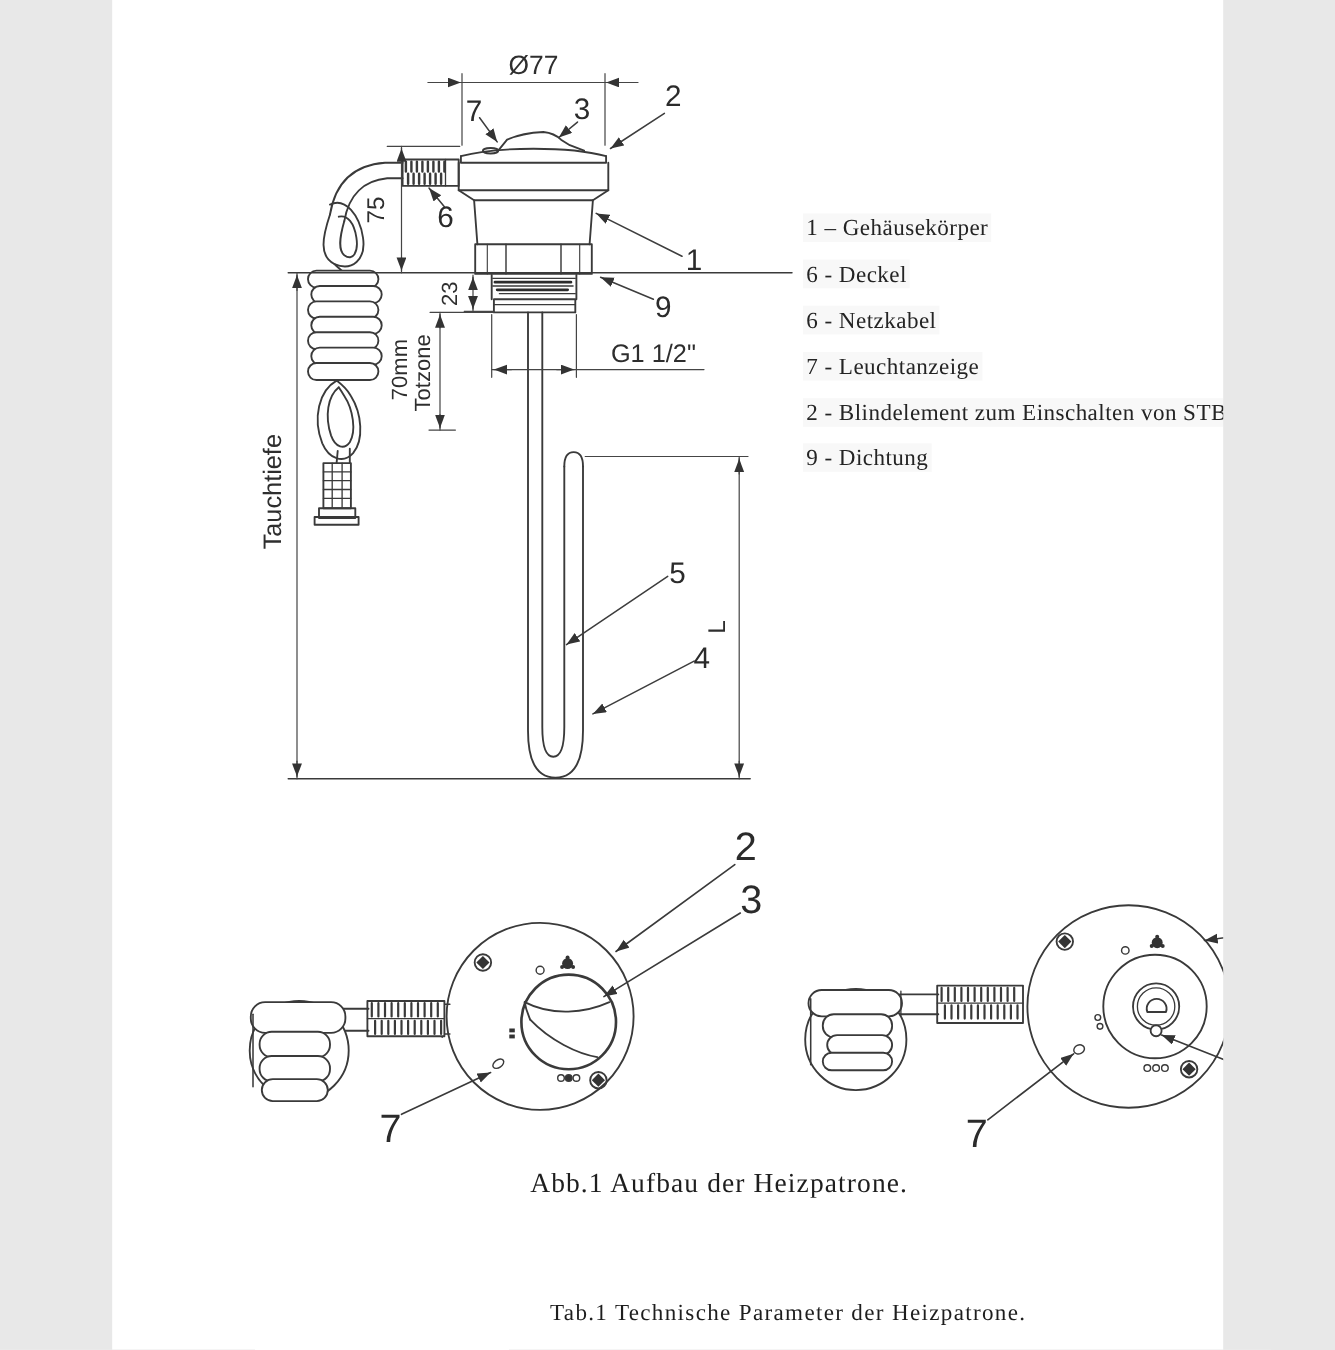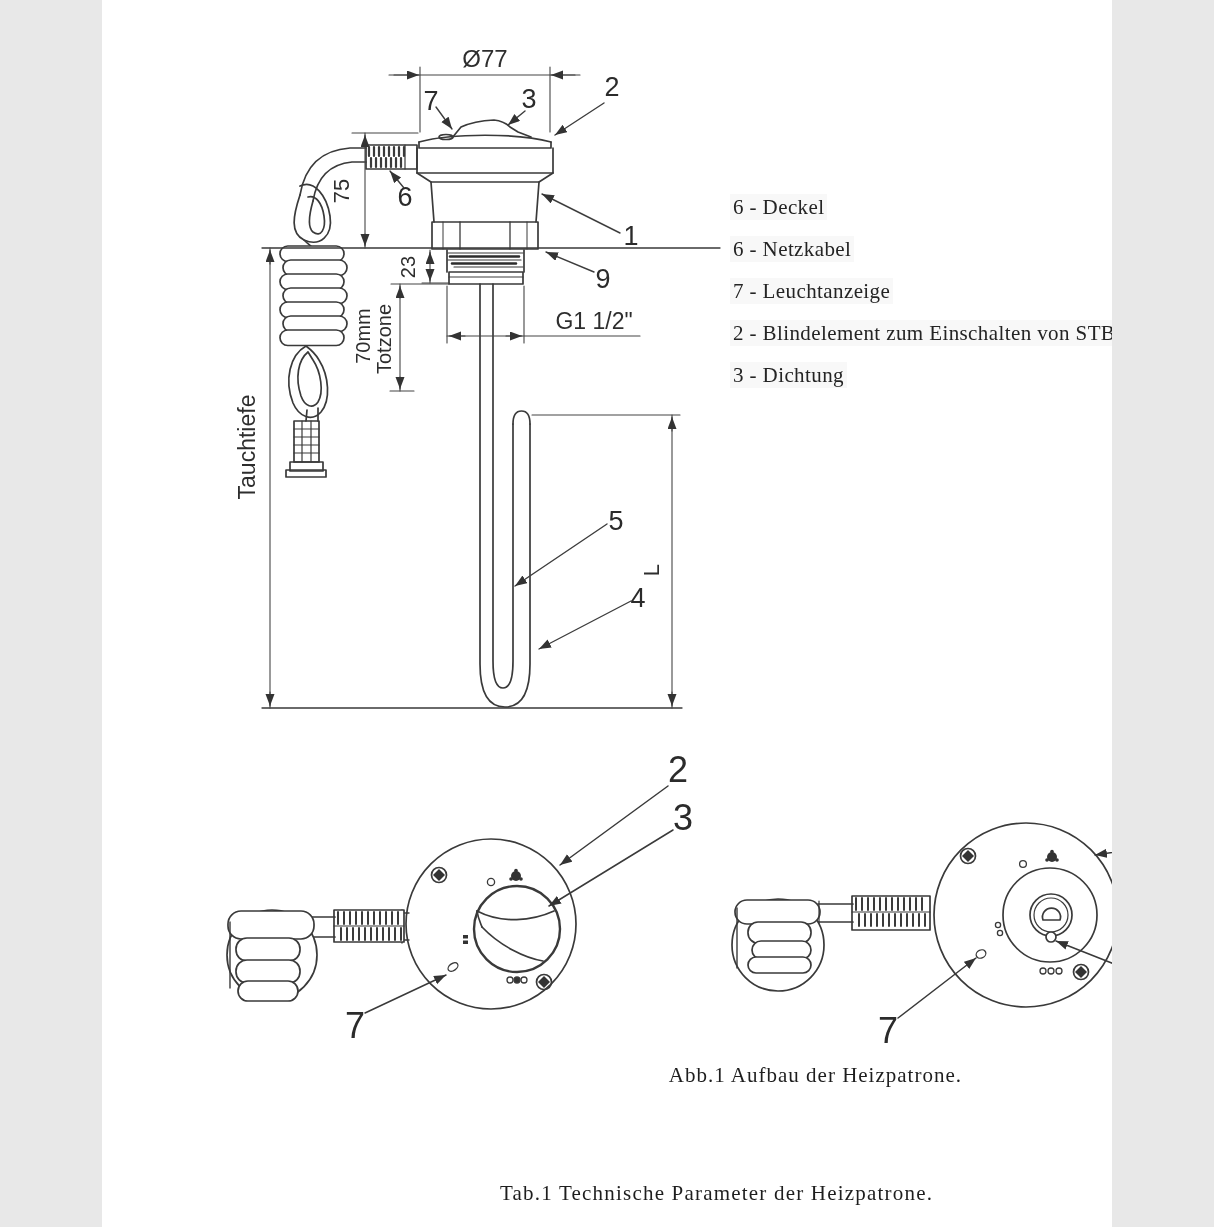--- a/index.html
+++ b/index.html
@@ -8,22 +8,22 @@
     font-family:"Liberation Serif", serif;overflow:hidden;margin:0 auto;
   }
   .page svg{position:absolute;left:0;top:0;}
   .legend{
     position:absolute;left:628px;top:187px;margin:0;padding:0;list-style:none;
     font-size:21px;color:#242424;letter-spacing:0.4px;
   }
   .legend li{height:41.9px;line-height:41.9px;white-space:nowrap;}
   .legend li span{background:rgba(240,240,240,0.45);padding:1px 3px;}
   .caption-fig{
-    position:absolute;left:380px;top:1063px;width:480px;text-align:right;
-    font-size:21px;color:#1e1e1e;letter-spacing:1px;white-space:nowrap;
+    position:absolute;left:380px;top:1063px;width:480px;text-align:left;
+    font-size:25px;color:#1e1e1e;letter-spacing:1px;white-space:nowrap;
   }
   .caption-tab{
     position:absolute;left:398px;top:1181px;width:520px;text-align:left;
     font-size:21px;color:#1e1e1e;letter-spacing:1.2px;white-space:nowrap;
   }
   .dimtext{font-family:"Liberation Sans", sans-serif;fill:#2e2e2e;}
   .callout{font-family:"Liberation Sans", sans-serif;fill:#2b2b2b;}
 </style>
 </head>
 <body>
@@ -292,23 +292,24 @@
     </g>
   </g>
   <g font-size="36" class="callout">
     <text x="1097" y="840" text-anchor="middle">2</text>
     <text x="786" y="1043" text-anchor="middle">7</text>
     <text x="1082" y="1011" text-anchor="middle">8</text>
   </g>
 </svg>
 
 <ul class="legend">
+  <li><span>1 – Gehäusekörper</span></li>
   <li><span>6 - Deckel</span></li>
   <li><span>6 - Netzkabel</span></li>
   <li><span>7 - Leuchtanzeige</span></li>
   <li><span>2 - Blindelement zum Einschalten von STB</span></li>
-  <li><span>3 - Dichtung</span></li>
+  <li><span>9 - Dichtung</span></li>
 </ul>
 
 <div class="caption-fig">Abb.1 Aufbau der Heizpatrone.</div>
 <div class="caption-tab">Tab.1 Technische Parameter der Heizpatrone.</div>
 
 </div>
 
 </body></html>

